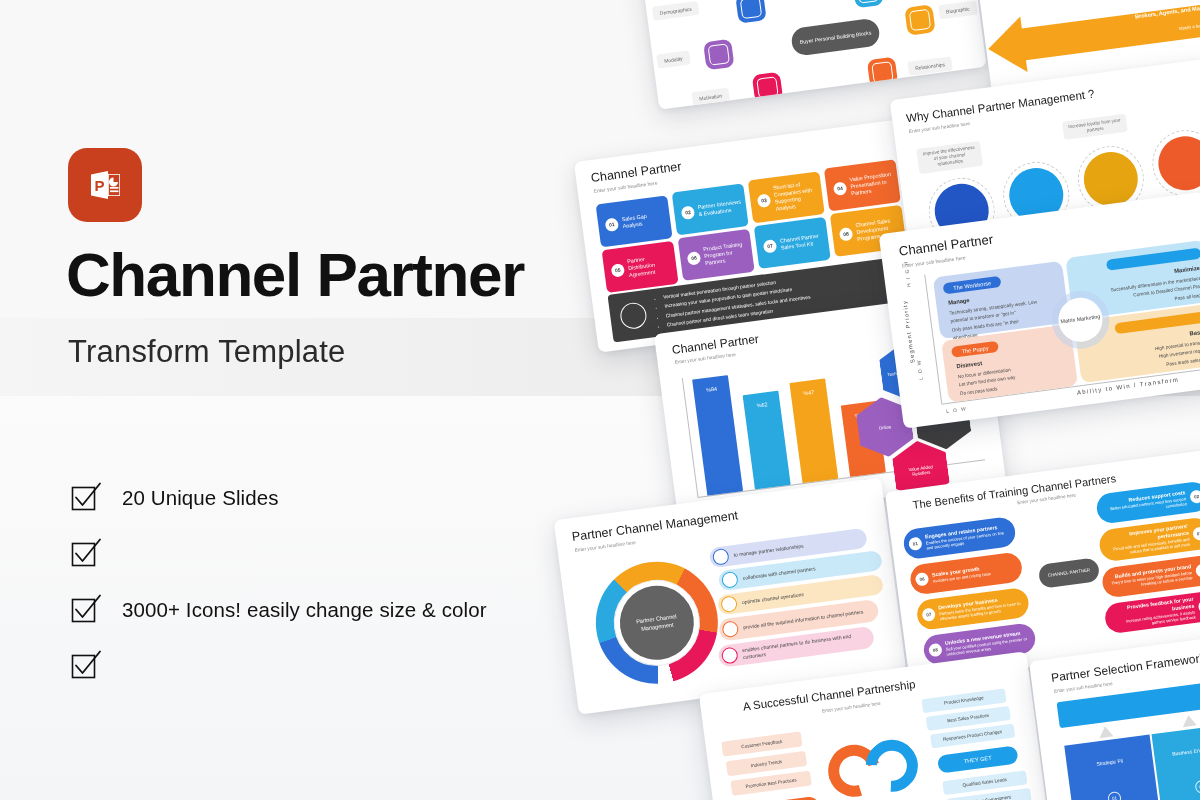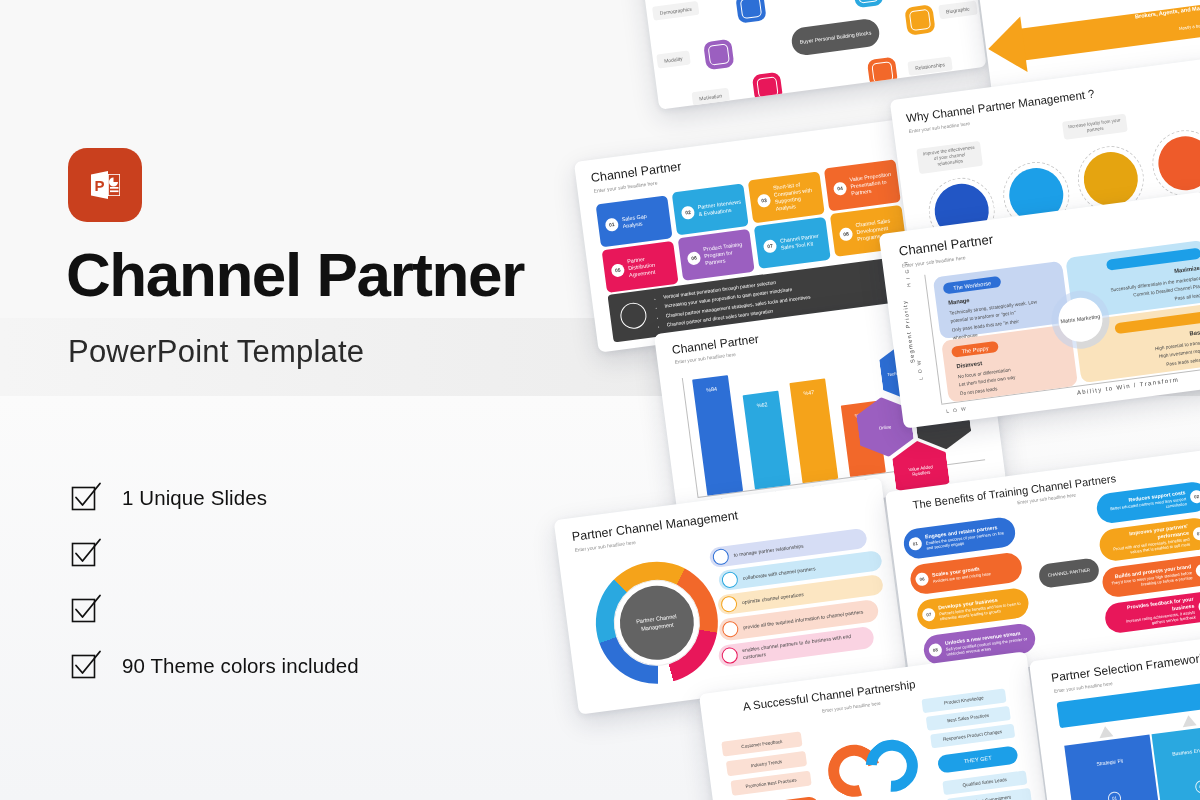--- a/index.html
+++ b/index.html
@@ -480,58 +480,58 @@
         <rect x="26" y="12" width="12" height="22" fill="#ffffff"></rect>
         <rect x="26.8" y="12.8" width="10.4" height="20.4" fill="#c9401e"></rect>
         <text x="12.5" y="28.5" font-family="Liberation Sans, sans-serif" font-size="15" font-weight="bold" fill="#c9401e">P</text>
         <path d="M31.5 15.5 a4.5 4.5 0 1 0 4.5 4.5 h-4.5 z" fill="#ffffff"></path>
         <rect x="28" y="25" width="8.5" height="1.7" fill="#ffffff"></rect>
         <rect x="28" y="28.4" width="8.5" height="1.7" fill="#ffffff"></rect>
       </svg>
     </div>
 
     <div class="main-title">Channel Partner</div>
-    <div class="sub-title">PowerPoint Template</div>
+    <div class="sub-title">Transform Template</div>
 
     <div class="features">
 
       <div class="feat-row">
         <span class="feat-chk">
           <svg width="34" height="34" viewBox="0 0 34 34">
             <rect x="2.5" y="6.5" width="22" height="22" fill="none" stroke="#111" stroke-width="1.6"></rect>
             <path d="M6 16.5 L12.5 24 L30 2.5" fill="none" stroke="#111" stroke-width="1.8" stroke-linecap="round" stroke-linejoin="round"></path>
           </svg>
         </span>
-        <span class="feat-txt">1 Unique Slides</span>
+        <span class="feat-txt">20 Unique Slides</span>
       </div>
 
       <div class="feat-row">
         <span class="feat-chk">
           <svg width="34" height="34" viewBox="0 0 34 34">
             <rect x="2.5" y="6.5" width="22" height="22" fill="none" stroke="#111" stroke-width="1.6"></rect>
             <path d="M6 16.5 L12.5 24 L30 2.5" fill="none" stroke="#111" stroke-width="1.8" stroke-linecap="round" stroke-linejoin="round"></path>
           </svg>
         </span>
       </div>
 
       <div class="feat-row">
         <span class="feat-chk">
           <svg width="34" height="34" viewBox="0 0 34 34">
             <rect x="2.5" y="6.5" width="22" height="22" fill="none" stroke="#111" stroke-width="1.6"></rect>
             <path d="M6 16.5 L12.5 24 L30 2.5" fill="none" stroke="#111" stroke-width="1.8" stroke-linecap="round" stroke-linejoin="round"></path>
           </svg>
         </span>
+        <span class="feat-txt">3000+ Icons! easily change size &amp; color</span>
       </div>
 
       <div class="feat-row">
         <span class="feat-chk">
           <svg width="34" height="34" viewBox="0 0 34 34">
             <rect x="2.5" y="6.5" width="22" height="22" fill="none" stroke="#111" stroke-width="1.6"></rect>
             <path d="M6 16.5 L12.5 24 L30 2.5" fill="none" stroke="#111" stroke-width="1.8" stroke-linecap="round" stroke-linejoin="round"></path>
           </svg>
         </span>
-        <span class="feat-txt">90 Theme colors included</span>
       </div>
 
     </div>
   </div>
 
 </div>
 
 </body></html>

